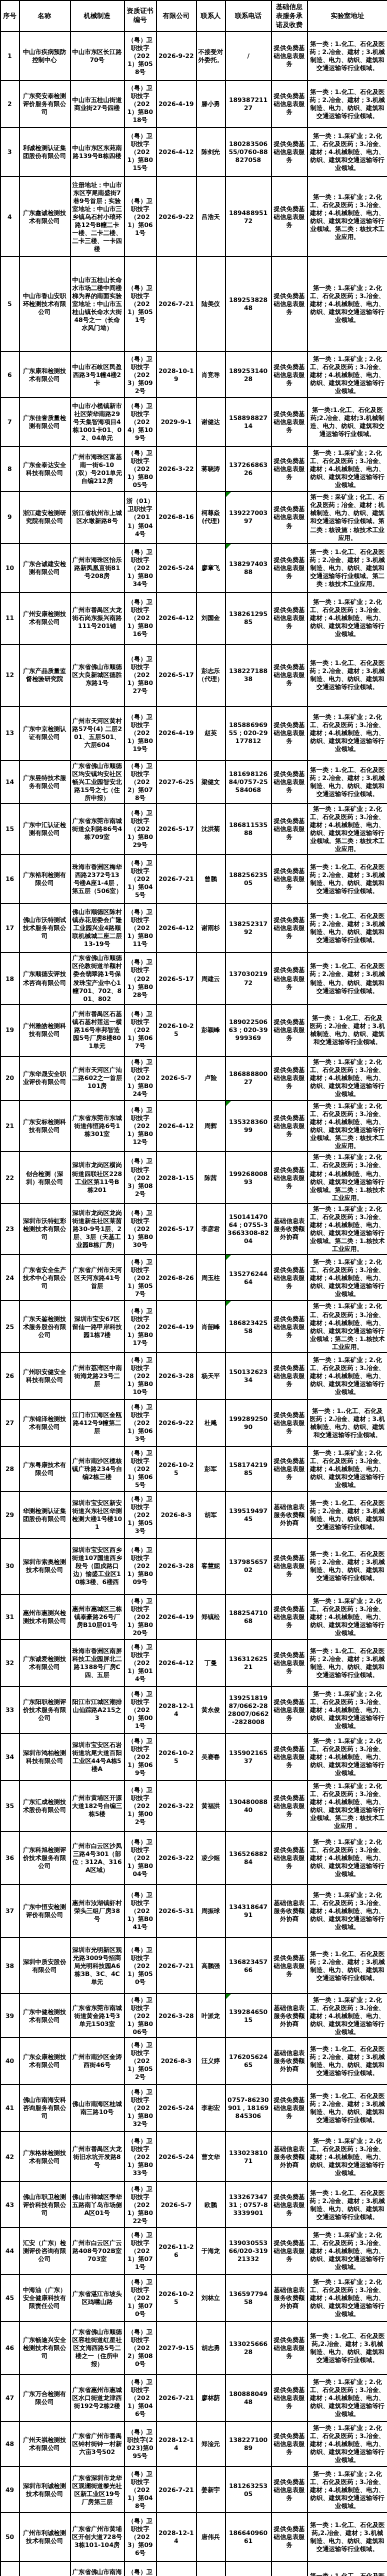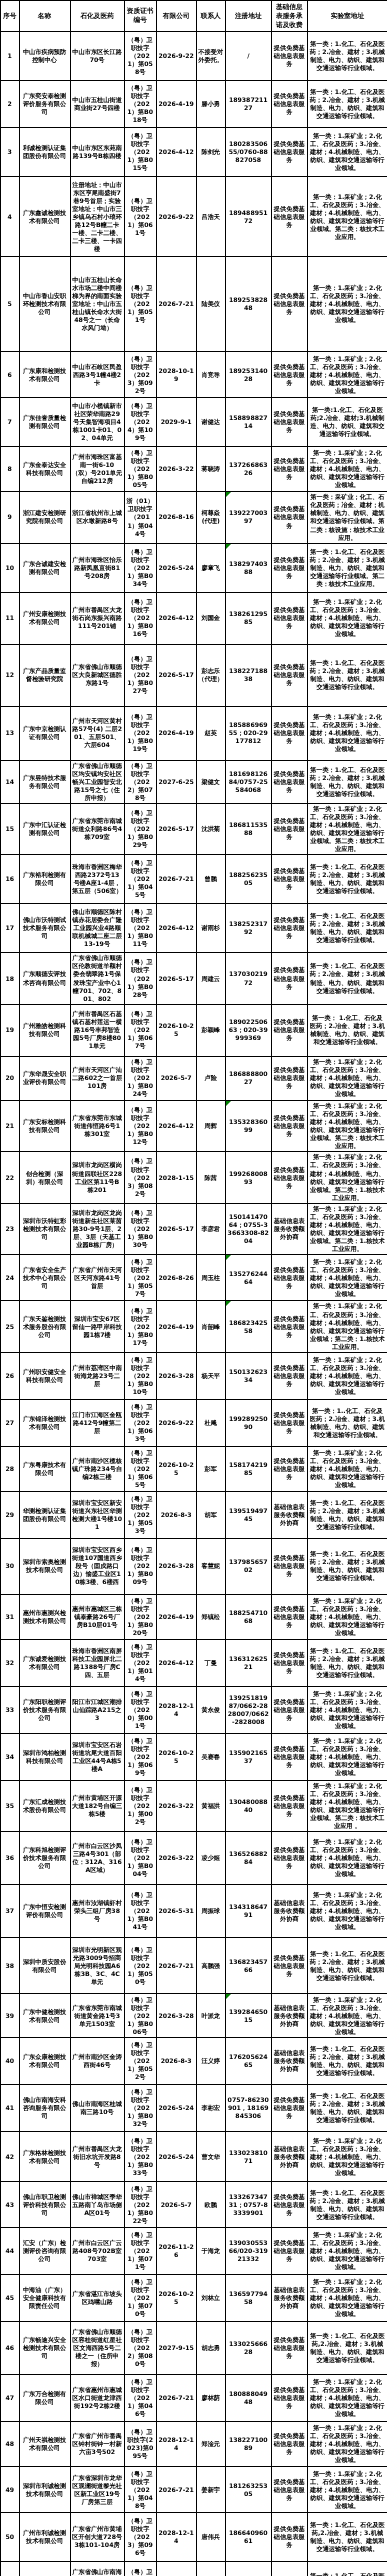--- a/index.html
+++ b/index.html
@@ -73,25 +73,25 @@
     <col class="c-valid">
       <col class="c-contact">
       <col class="c-phone">
       <col class="c-service">
       <col class="c-scope">
   </colgroup>
   <thead>
     <tr>
         <th>序号</th>
         <th>名称</th>
-        <th>石化及医药</th>
+        <th>机械制造</th>
         <th>资质证书编号</th>
         <th>有限公司</th>
         <th>联系人</th>
-        <th>注册地址</th>
+        <th>联系电话</th>
         <th>基础信息表服务承诺及收费</th>
         <th>实验室地址</th>
       </tr>
   </thead>
   <tbody>
       <tr style="height: 49px;">
         <td>1</td>
         <td>中山市疾病预防控制中心</td>
         <td>中山市东区长江路70号</td>
         <td>（粤）卫职技字（2021）第058号</td>

